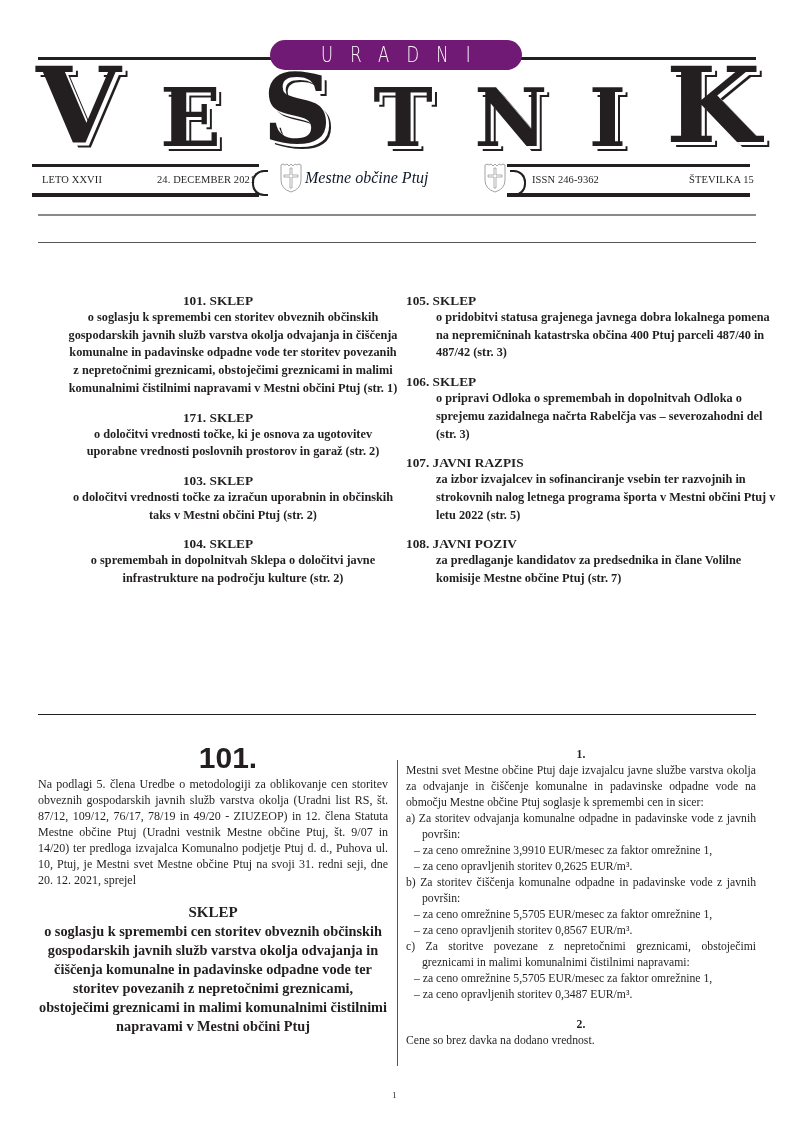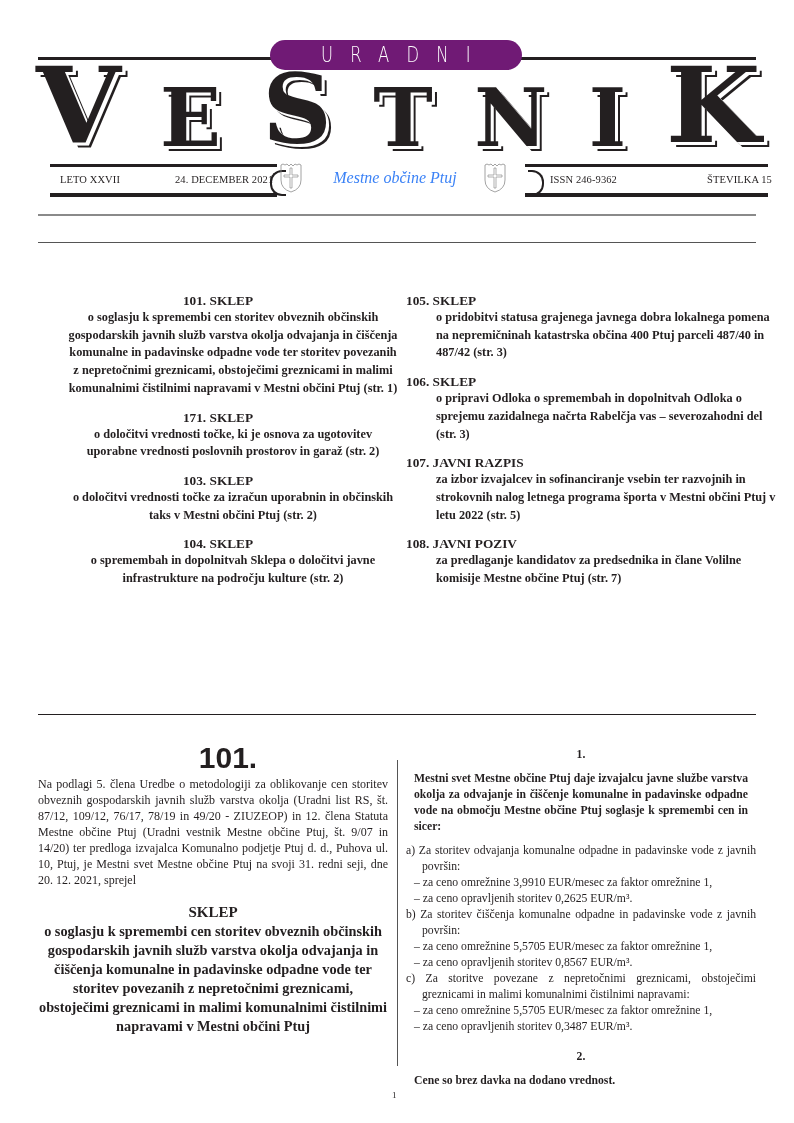--- a/index.html
+++ b/index.html
@@ -12,32 +12,32 @@
   .mh-topline.right { left: 520px; width: 236px; }
   .uradni-pill { position: absolute; left: 270px; top: 40px; width: 252px; height: 30px; background: #701a75; border-radius: 15px; display: flex; align-items: center; justify-content: center; }
   .uradni-text { color: #fff; font-family: "DejaVu Sans", sans-serif; font-weight: 300; font-size: 21px; letter-spacing: 22px; padding-left: 22px; transform: scaleX(0.78); }
 
   .vestnik-row { position: absolute; left: 38px; top: 66px; width: 720px; height: 92px; display: flex; justify-content: space-between; align-items: flex-end; }
   .vestnik-letter { font-family: "DejaVu Serif", serif; font-weight: bold; color: #231f20; line-height: 1; text-shadow: 3px 3px 0 #fff, 5px 5px 0 #231f20; }
   .vl-big { font-size: 104px; transform: scaleX(1.05); }
   .vl-mid { font-size: 96px; }
   .vl-small { font-size: 80px; }
 
-  .info-band { position: absolute; left: 50px; top: 164px; width: 718px; height: 33px; }
+  .info-band { position: absolute; left: 32px; top: 164px; width: 718px; height: 33px; }
   .band-seg { position: absolute; top: 0; height: 33px; border-top: 3px solid #231f20; border-bottom: 4px solid #231f20; box-sizing: border-box; }
   .band-seg.left { left: 0; width: 227px; }
   .band-seg.right { left: 475px; width: 243px; }
   .band-curve { position: absolute; top: 6px; width: 14px; height: 22px; border: 2px solid #231f20; }
   .band-curve.left { left: 220px; border-right: none; border-radius: 12px 0 0 12px; }
   .band-curve.right { left: 478px; border-left: none; border-radius: 0 12px 12px 0; }
   .band-text { position: absolute; top: 10px; font-size: 10.5px; letter-spacing: 0.1px; color: #231f20; white-space: nowrap; }
   .crest { position: absolute; top: 162px; width: 24px; height: 32px; }
   .crest.left { left: 279px; }
   .crest.right { left: 483px; }
-  .band-center { position: absolute; left: 305px; top: 169px; width: 180px; text-align: center; font-style: italic; font-size: 16px; color: #3b82f6; }
+  .band-center { position: absolute; left: 305px; top: 169px; width: 180px; text-align: left; font-style: italic; font-size: 16px; color: #0f172a; }
 
   .rule { position: absolute; left: 38px; width: 718px; }
   .rule-grey { top: 214px; height: 2px; background: #8a8a8a; }
   .rule-dark1 { top: 242px; height: 1px; background: #555; }
   .rule-dark2 { top: 714px; height: 1px; background: #231f20; }
 
   
   .toc { position: absolute; top: 292px; width: 360px; }
   .toc.col-left { left: 38px; text-align: center; }
   .toc.col-right { left: 406px; width: 370px; }
@@ -49,21 +49,21 @@
   .article-left { position: absolute; left: 38px; top: 742px; width: 350px; }
   .art-num { font-family: "Liberation Sans", sans-serif; font-weight: bold; font-size: 30px; text-align: center; line-height: 32px; margin-left: 30px; }
   .art-preamble { font-size: 12px; line-height: 16px; text-align: justify; margin-top: 2px; }
   .art-title { font-weight: bold; font-size: 15px; text-align: center; line-height: 17.6px; margin-top: 16px; }
   .art-subtitle { font-weight: bold; font-size: 14.3px; text-align: center; line-height: 19px; }
 
   .col-divider { position: absolute; left: 397px; top: 760px; width: 1px; height: 306px; background: #555; }
 
   .article-right { position: absolute; left: 406px; top: 747px; width: 350px; font-size: 11.7px; line-height: 16px; }
   .para-num { font-weight: bold; text-align: center; margin: 0; }
-  .para-text { text-align: justify; margin: 8px; font-weight: bold; }
+  .para-text { text-align: justify; margin: 0; }
   .list-item { margin: 0; padding-left: 16px; text-indent: -16px; text-align: justify; }
   .dash-item { margin: 0; padding-left: 8px; }
   .para-num.second { margin-top: 14px; }
 
   .page-number { position: absolute; left: 392px; top: 1090px; font-size: 9px; color: #231f20; }
 </style>
 </head>
 <body>
 
 <div class="masthead">

